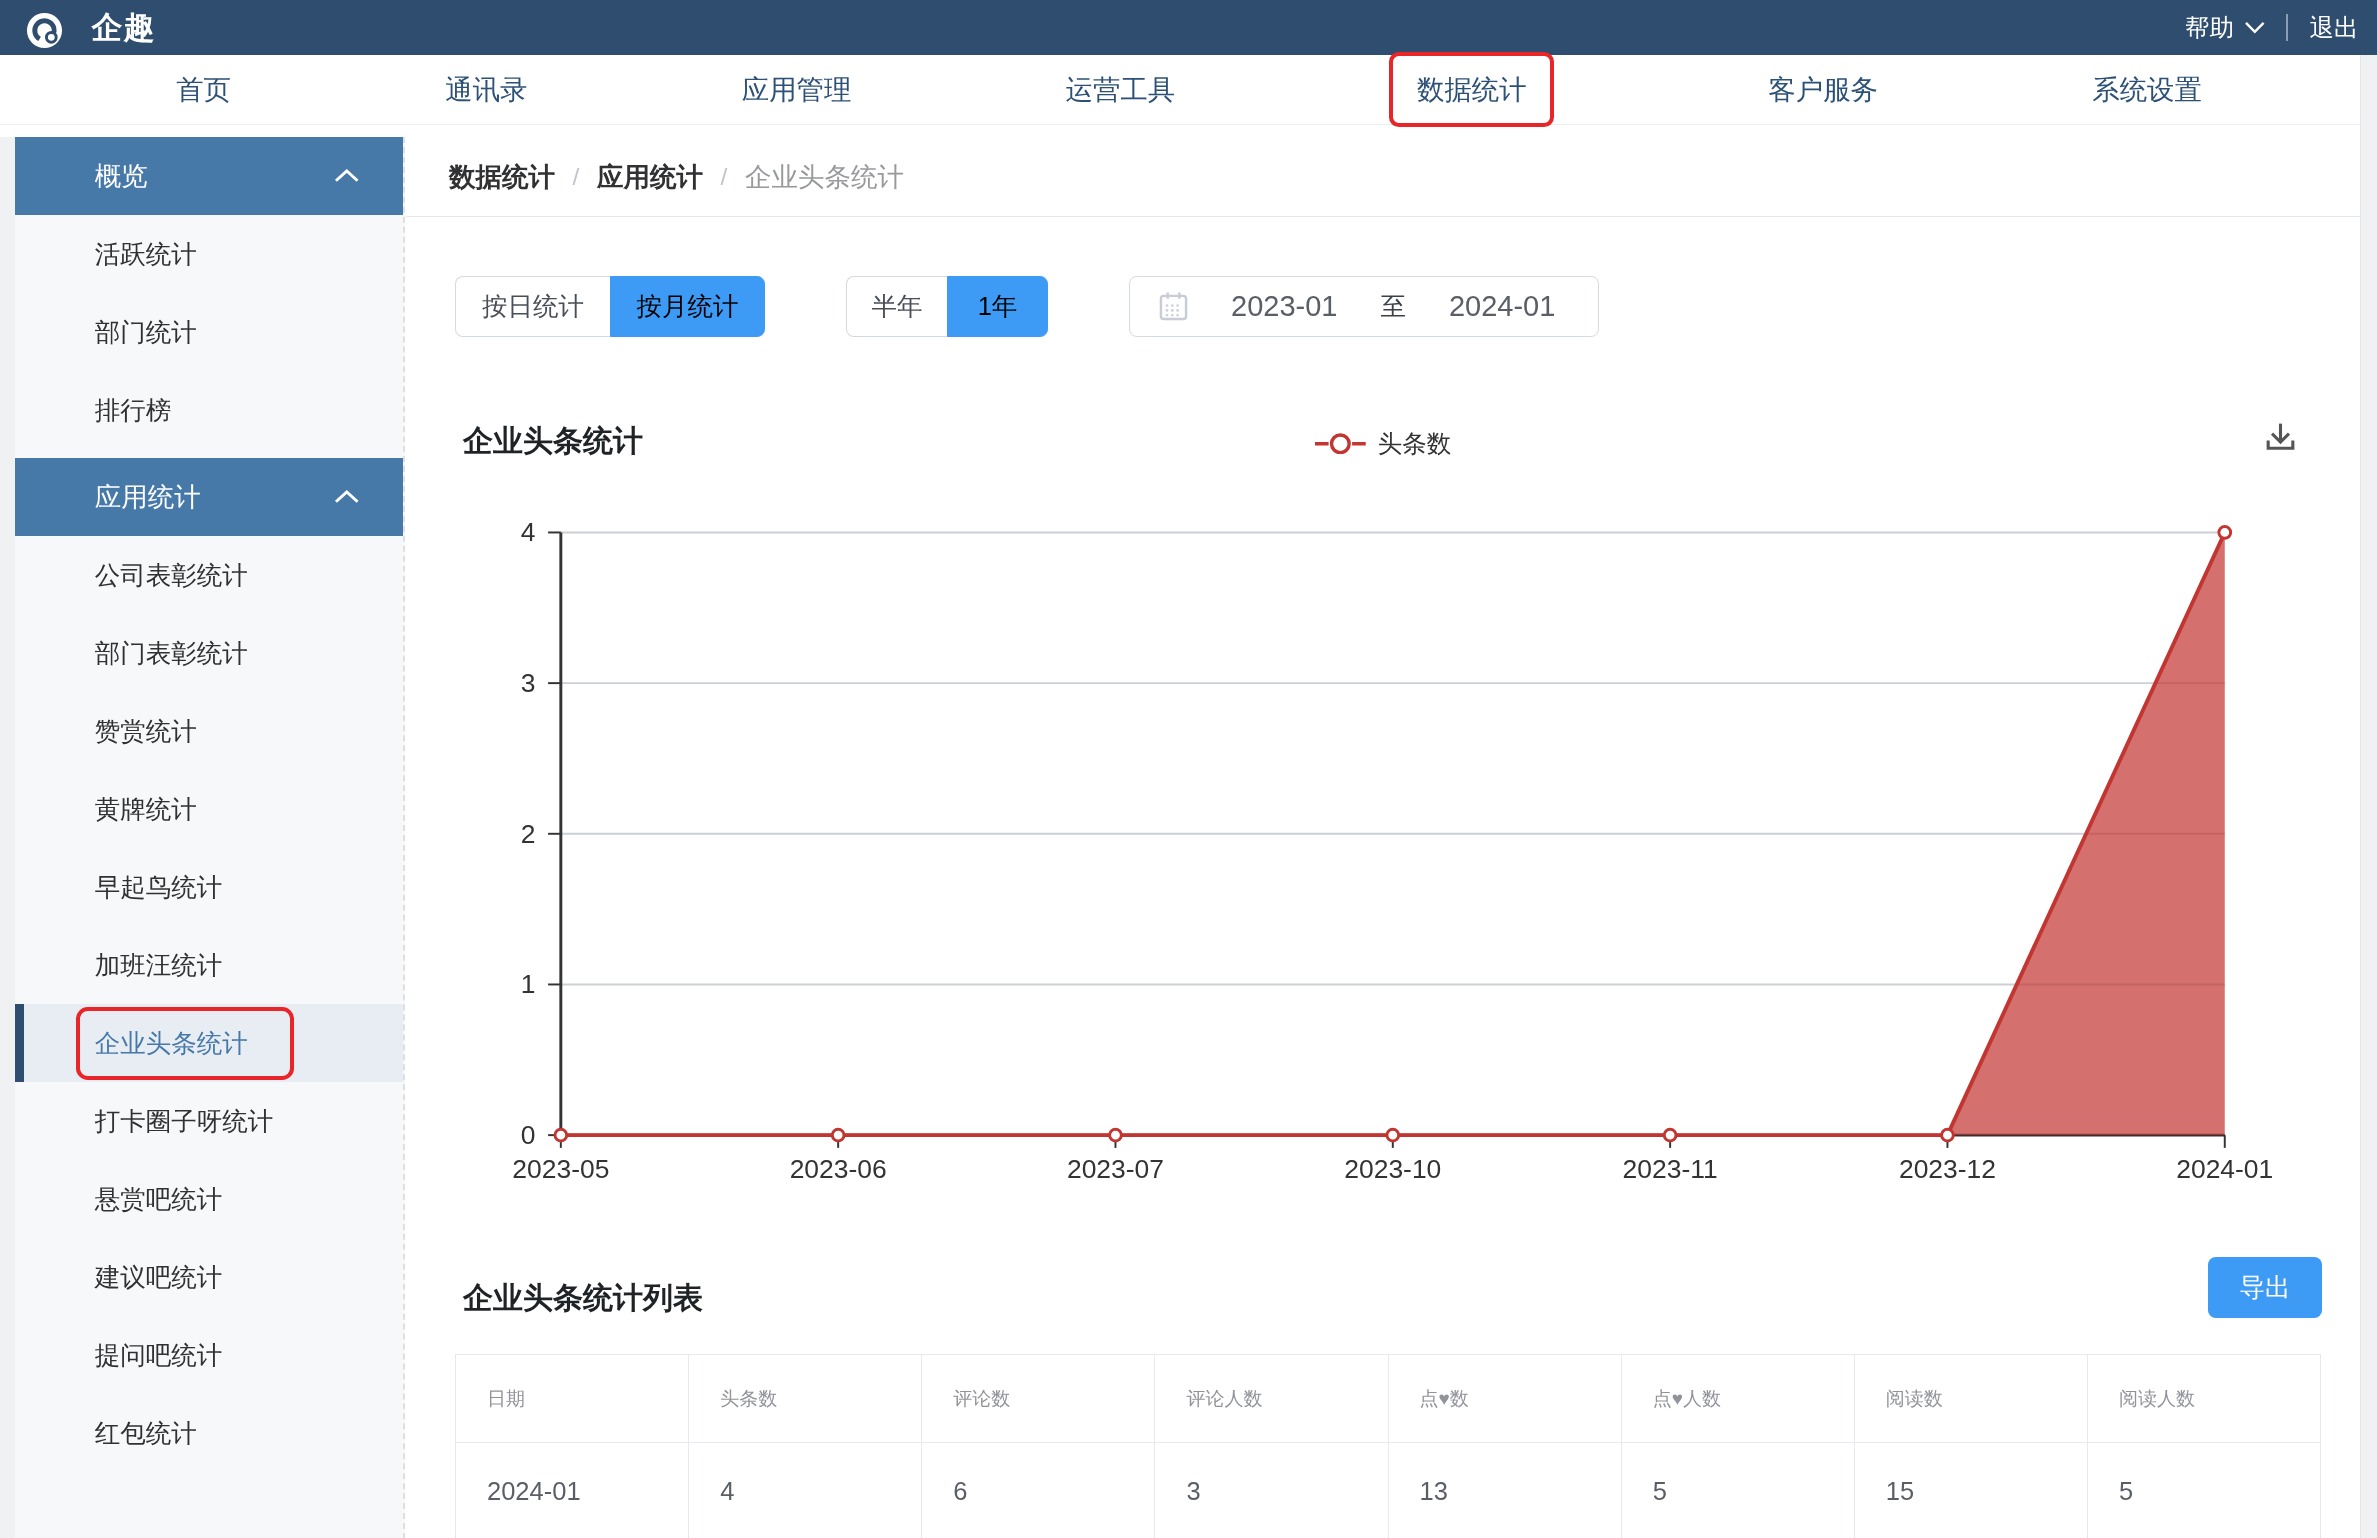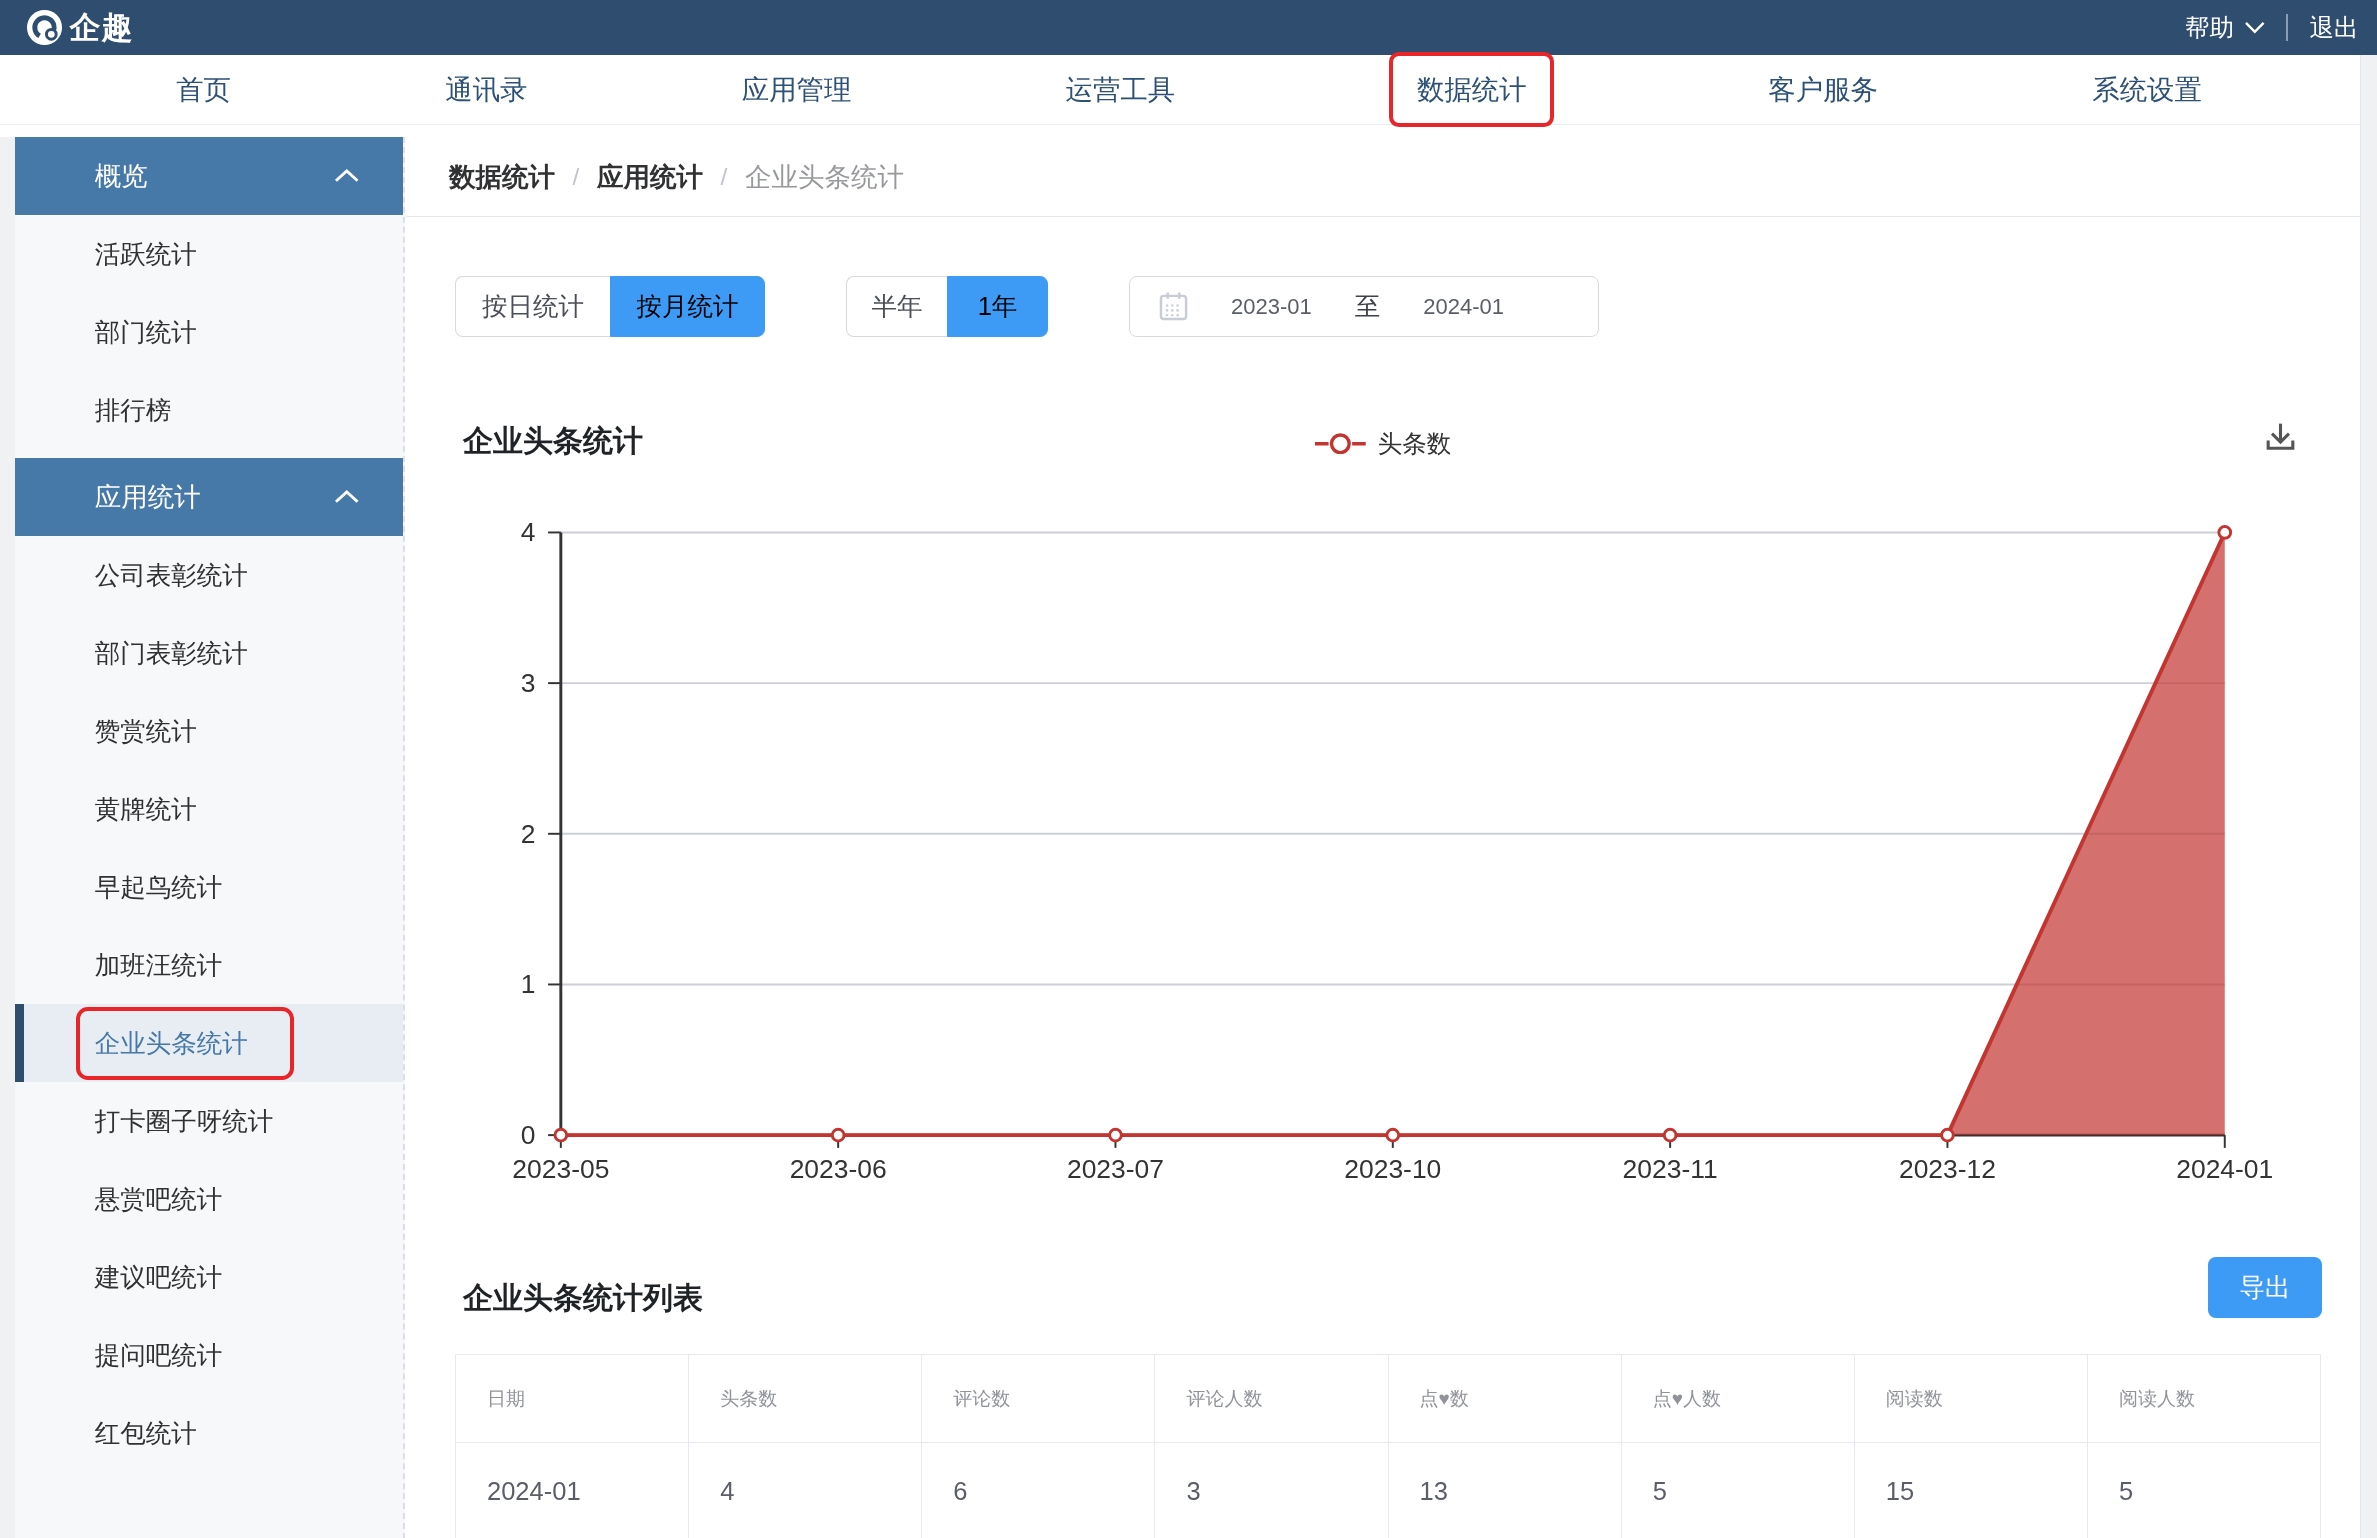--- a/index.html
+++ b/index.html
@@ -2,21 +2,21 @@
 <html><head>
 <meta charset="utf-8">
 <style>
   * { margin:0; padding:0; box-sizing:border-box; }
   body { font-family: "Liberation Sans","DejaVu Sans",sans-serif; background:#fff; }
   .screen { position:relative; width:2378px; height:1539px; overflow:hidden; background:#fff; }
 
   
   .topbar { position:absolute; left:0; top:0; width:2378px; height:55px; background:#2e4d6f;
             display:flex; align-items:center; justify-content:space-between; padding:0 19.6px 0 25.5px; }
-  .brand { display:flex; align-items:center; gap:7px; cursor:pointer; }
+  .brand { display:flex; align-items:flex-end; gap:29px; cursor:pointer; }
   .brand-name { color:#fff; font-size:31px; font-weight:bold; letter-spacing:1px; }
   .topbar-right { display:flex; align-items:center; gap:21px; color:#fff; font-size:24.5px; }
   .topbar-link { display:flex; align-items:center; gap:9.8px; cursor:pointer; }
   .topbar-divider { width:2px; height:27.4px; background:rgba(255,255,255,.45); }
 
   
   .navbar { position:absolute; left:0; top:55px; width:2378px; height:70px; background:#fff;
             display:flex; align-items:center; justify-content:space-around; padding:0 69px;
             border-bottom:1px solid #ebedf0; }
   .nav-tab { font-size:27.4px; color:#2d5176; cursor:pointer; white-space:nowrap; }
@@ -49,21 +49,21 @@
   .btn-group { display:flex; height:61px; }
   .group1 { margin-left:49px; } .group2 { margin-left:73px; }
   .seg-btn { height:61px; display:flex; align-items:center; justify-content:center;
              font-size:25.5px; color:#4a4e57; background:#fff; border:1px solid #d5d9e0; cursor:pointer; }
   .seg-btn.first { border-radius:7.8px 0 0 7.8px; border-right:none; }
   .seg-btn.last  { border-radius:0 7.8px 7.8px 0; }
   .seg-btn.active { background:#3d9bf5; border-color:#3d9bf5; color:#000000; }
   .seg-w1 { width:155px; } .seg-w2 { width:101px; }
   .datebox { margin-left:73px; width:470px; height:61px; border:1px solid #d5d9e0; border-radius:7.8px;
              display:flex; align-items:center; padding:0 29px; gap:43px; cursor:pointer; background:#fff; }
-  .date-text { font-size:22px; color:#5a5e66; }
+  .date-text { font-size:29px; color:#5a5e66; }
   .date-sep { font-size:25.5px; color:#3c4048; }
 
   .chart-title { position:absolute; left:57px; top:284px; font-size:30px; font-weight:bold; color:#1f2326; }
   .legend { position:absolute; left:50%; top:290px; transform:translateX(-50%);
             display:flex; align-items:center; gap:11.8px; cursor:pointer; }
   .legend-label { font-size:24.5px; color:#333; }
   .download-btn { position:absolute; right:61px; top:282px; cursor:pointer; }
 
   .chart-svg { position:absolute; left:0; top:353px; font-family:inherit; }
 

